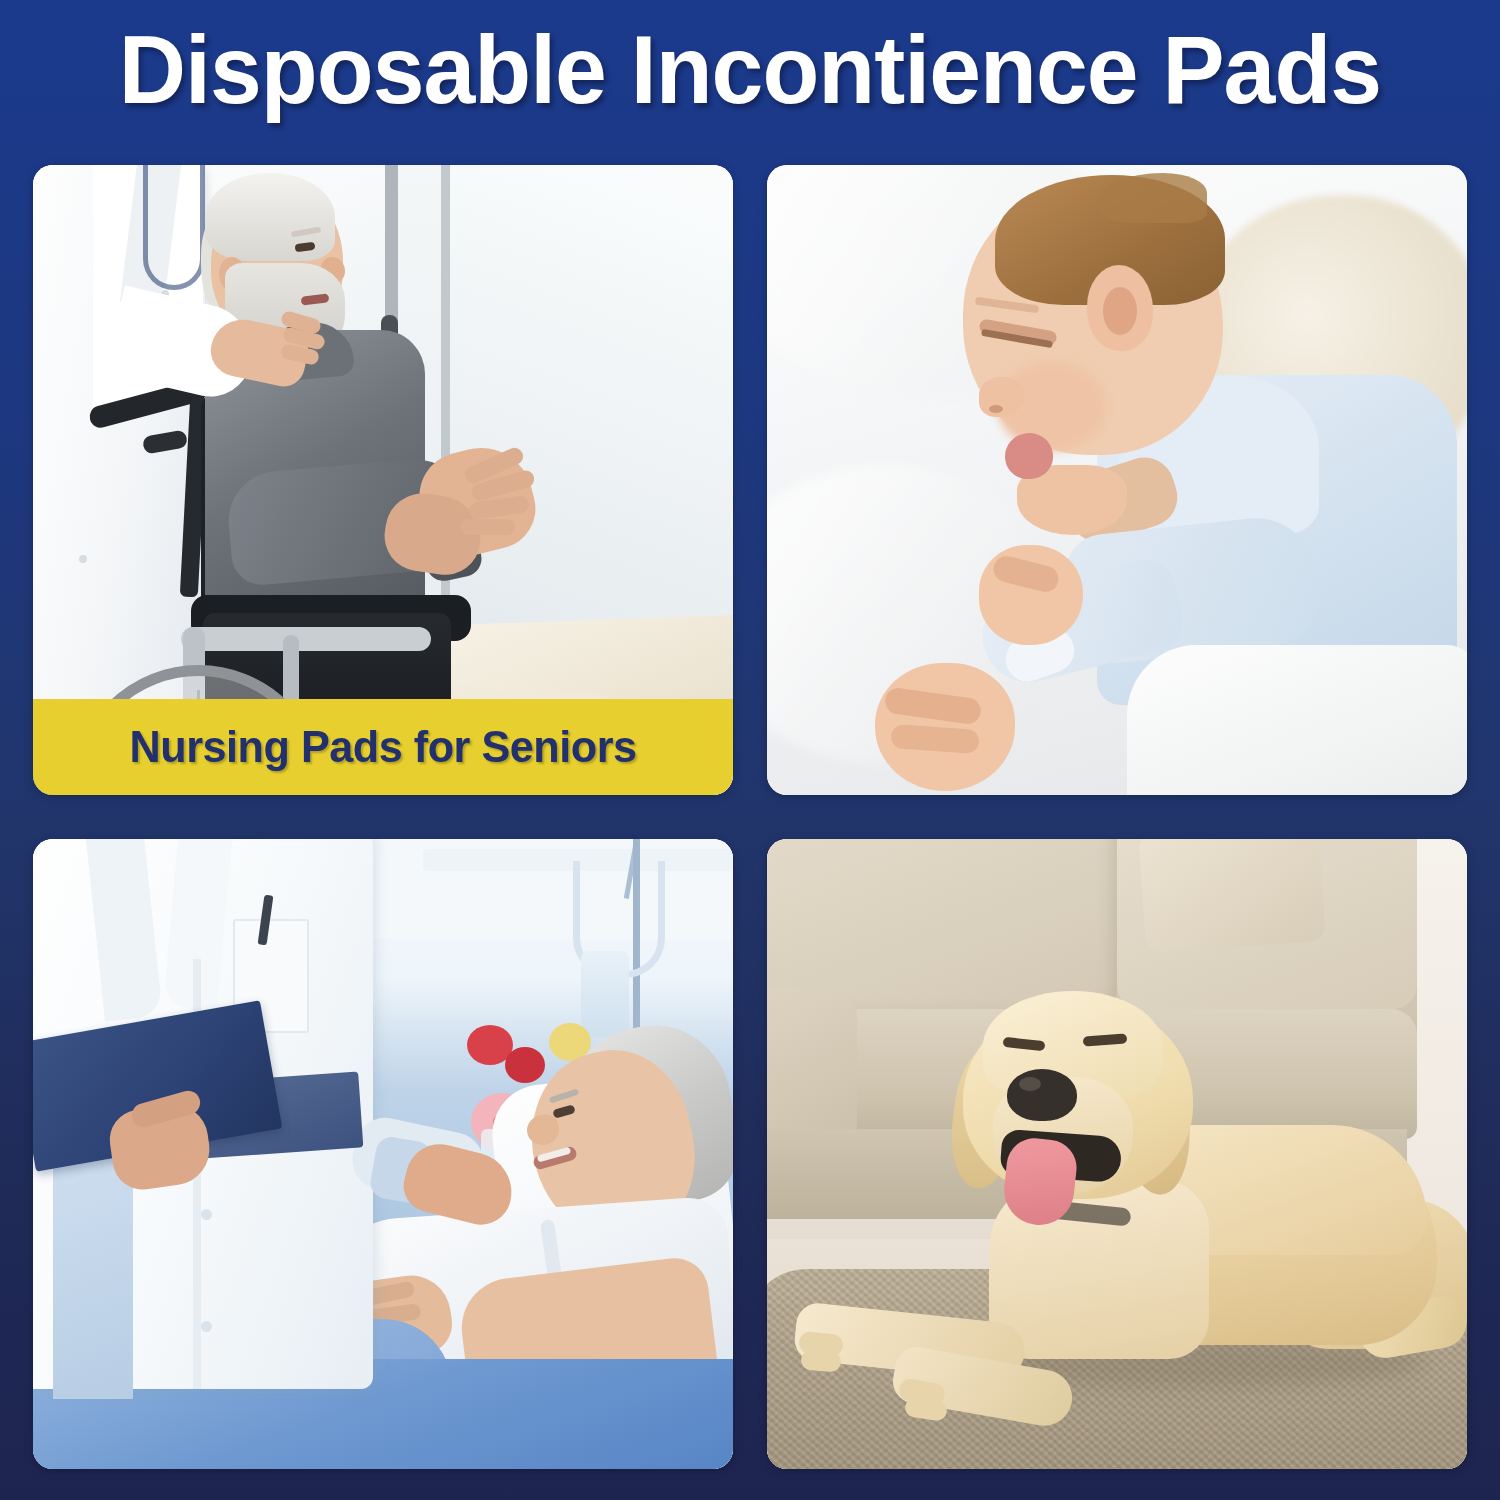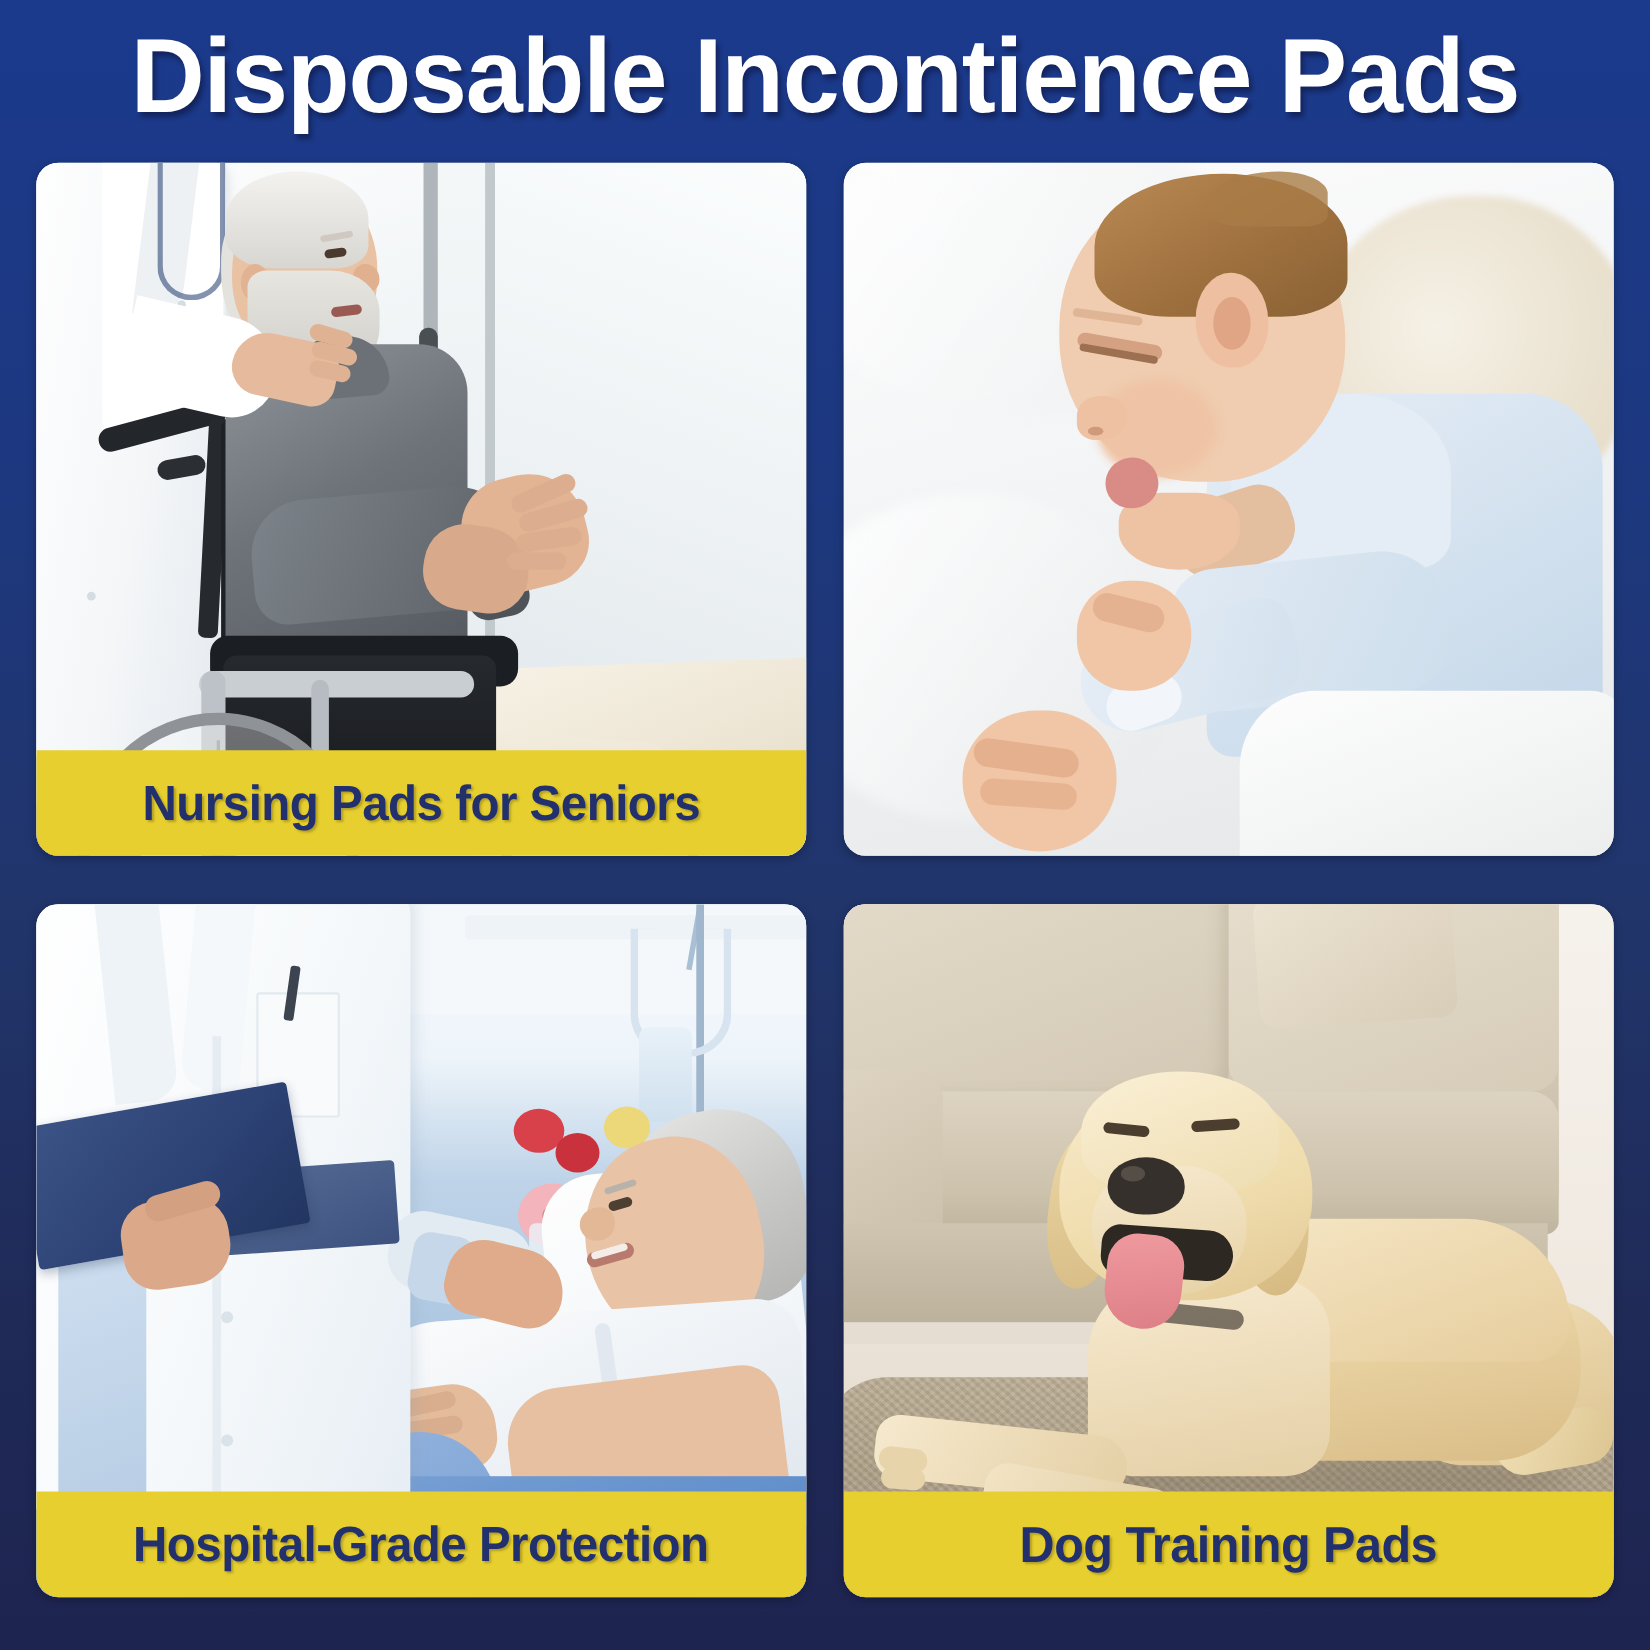--- a/index.html
+++ b/index.html
@@ -23,21 +23,21 @@
     font-weight:bold;
     letter-spacing:-1px;
     transform:scaleX(0.97);
     line-height:104px;
     text-shadow:3px 4px 5px rgba(8,12,40,.45);
     white-space:nowrap;
   }
 
   
   #grid{
-    position:absolute;left:33px;top:148px;
+    position:absolute;left:33px;top:165px;
     width:1434px;height:1310px;
     display:grid;
     grid-template-columns:700px 700px;
     grid-template-rows:630px 630px;
     column-gap:34px;row-gap:44px;
   }
   .card{
     position:relative;width:700px;height:630px;
     border-radius:20px;overflow:hidden;
     background:#eef1f4;
@@ -448,23 +448,20 @@
         <div class="cbtn" style="top:482px;"></div>
         <div class="shirt"></div>
         <div class="darm"></div>
         <div class="dcuff"></div>
         <div class="dhand2"></div>
         <div class="clipboard2"></div>
         <div class="clipboard"></div>
         <div class="dhand"></div>
         <div class="dthumb"></div>
       </div>
-      <div class="caption">
-        <span>Hospital-Grade Protection</span>
-      </div>
     </div>
 
     <div class="card c4">
       <div class="photo p4">
         <div class="wall"></div>
         <div class="floor"></div>
         <div class="sofa"></div>
         <div class="cushion"></div>
         <div class="cushion2"></div>
         <div class="pillow"></div>
@@ -496,19 +493,16 @@
         <div class="dnose"></div>
         <div class="dnoseh"></div>
 
         <div class="dpawL"></div>
         <div class="dtoe" style="left:32px;top:494px;width:44px;height:22px;transform:rotate(6deg);"></div>
         <div class="dtoe" style="left:34px;top:512px;width:40px;height:20px;transform:rotate(4deg);"></div>
         <div class="dpawL2"></div>
         <div class="dtoe" style="left:132px;top:542px;width:46px;height:22px;transform:rotate(10deg);"></div>
         <div class="dtoe" style="left:138px;top:560px;width:42px;height:20px;transform:rotate(8deg);"></div>
       </div>
-      <div class="caption">
-        <span>Dog Training Pads</span>
-      </div>
     </div>
 
   </div>
 </div>
 
 </body></html>

